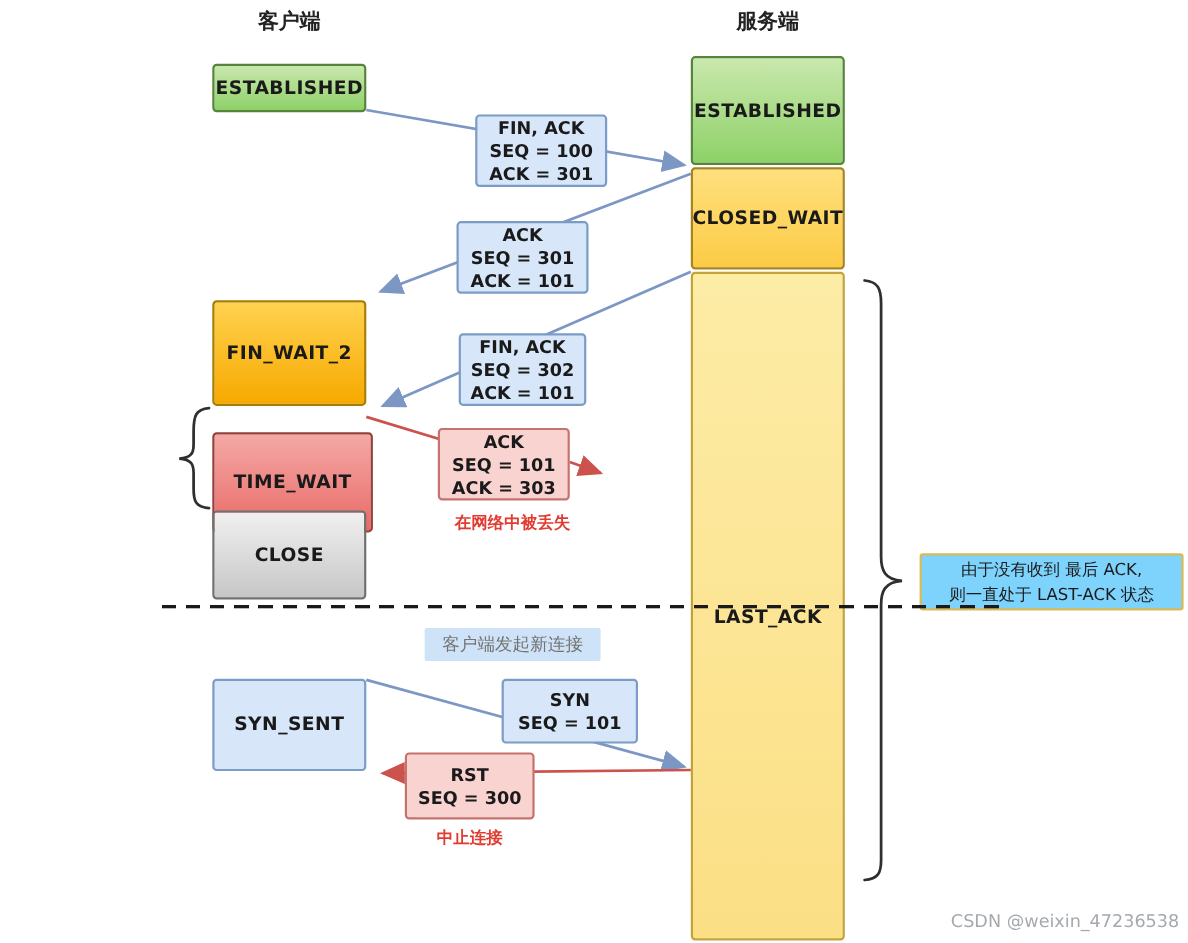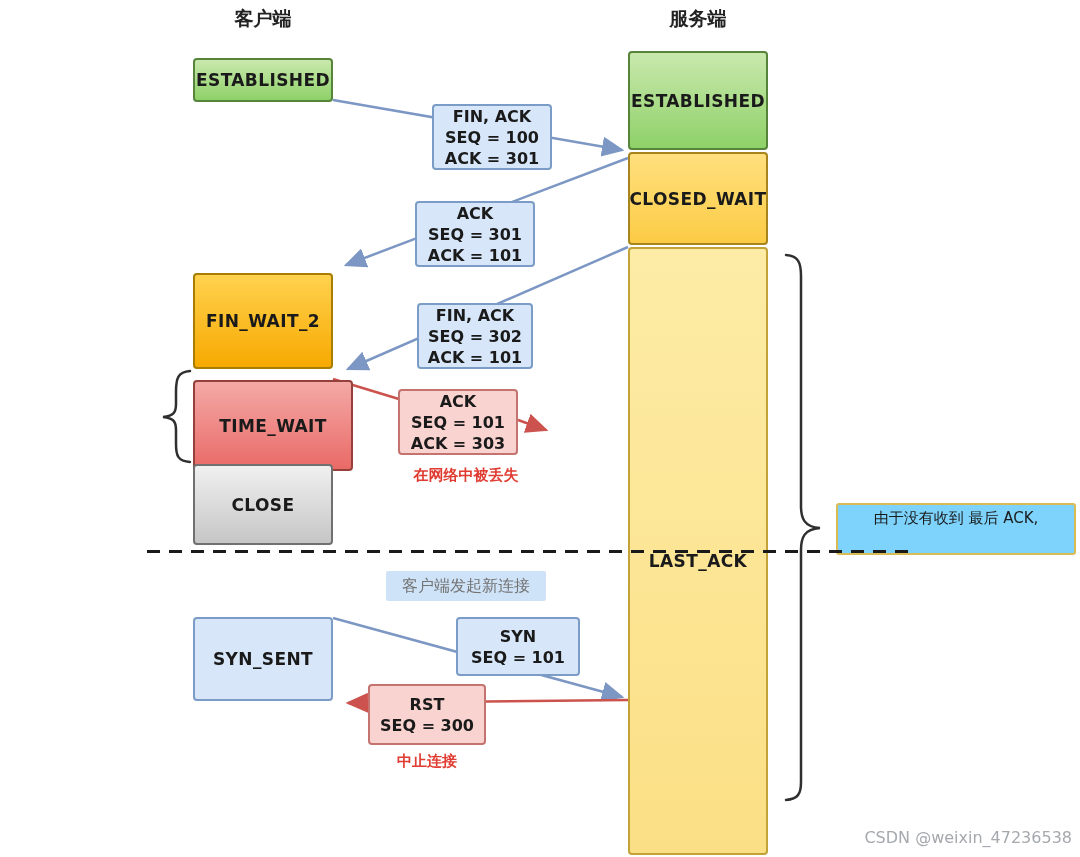--- a/index.html
+++ b/index.html
@@ -74,21 +74,21 @@
     <line x1="628" y1="700" x2="348" y2="703" stroke="#cb524d" stroke-width="2.5" marker-end="url(#mr)"></line>
     <path d="M190,371 C178,372 176,378 176,392 L176,404 C176,412 174,416 163,417 C174,418 176,422 176,430 L176,444 C176,456 178,461 190,462" stroke="#2f2f2f" stroke-width="2.5" fill="none" stroke-linecap="round"></path>
     <path d="M786,255 C798,256 801,262 801,276 L801,506 C801,518 804,527 820,528 C804,529 801,538 801,550 L801,782 C801,794 798,799 786,800" stroke="#2f2f2f" stroke-width="2.5" fill="none" stroke-linecap="round"></path>
   </svg>
 
   <div class="title" style="left:193px;top:6px;width:140px">客户端</div>
   <div class="title" style="left:628px;top:6px;width:140px">服务端</div>
 
   <div class="box state green" style="left:193px;top:58px;width:140px;height:44px">ESTABLISHED</div>
   <div class="box state orange" style="left:193px;top:273px;width:140px;height:96px">FIN_WAIT_2</div>
-  <div class="box state redbox" style="left:193px;top:380px;width:160px;height:91px">TIME_WAIT</div>
+  <div class="box state redbox" style="left:193px;top:393px;width:146px;height:91px">TIME_WAIT</div>
   <div class="box state graybox" style="left:193px;top:464px;width:140px;height:81px">CLOSE</div>
 
   <div class="box state green" style="left:628px;top:51px;width:140px;height:99px">ESTABLISHED</div>
   <div class="box state yellow" style="left:628px;top:152px;width:140px;height:93px">CLOSED_WAIT</div>
   <div class="box state lightyellow" style="left:628px;top:247px;width:140px;height:608px">
     <span class="shiftdown">LAST_ACK</span>
   </div>
 
   <div class="box msg bluebox" style="left:432px;top:104px;width:120px;height:66px">
     <div>FIN, ACK</div>
@@ -119,19 +119,20 @@
     <div>SEQ = 300</div>
   </div>
 
   <div class="box state bluebox" style="left:193px;top:617px;width:140px;height:84px">SYN_SENT</div>
 
   <div class="red-text" style="left:396px;top:466px;width:140px">在网络中被丢失</div>
   <div class="note-blue" style="left:386px;top:571px;width:160px;height:30px;line-height:30px">客户端发起新连接</div>
   <div class="red-text" style="left:382px;top:752px;width:90px">中止连接</div>
   <div class="note-yellow" style="left:836px;top:503px;width:240px;height:52px">
     <div>由于没有收到 最后 ACK,</div>
+    <div>则一直处于 LAST-ACK 状态</div>
   </div>
 
   <div class="divider" style="left:147px;top:550px;width:766px"></div>
 
   <div class="watermark" style="right:8px;top:828px;width:300px">CSDN @weixin_47236538</div>
 
 </div>
 
 </body></html>

